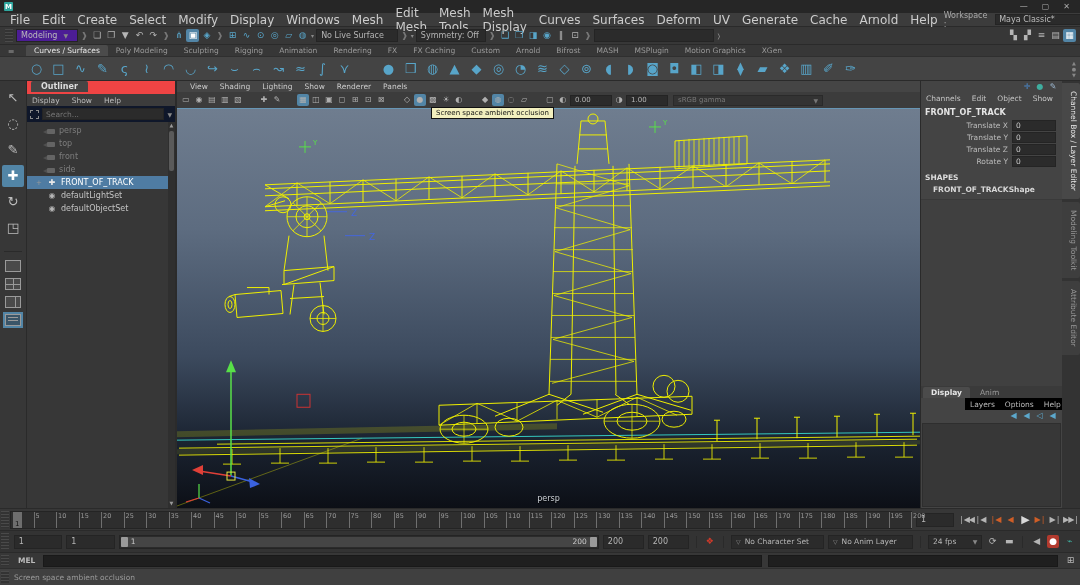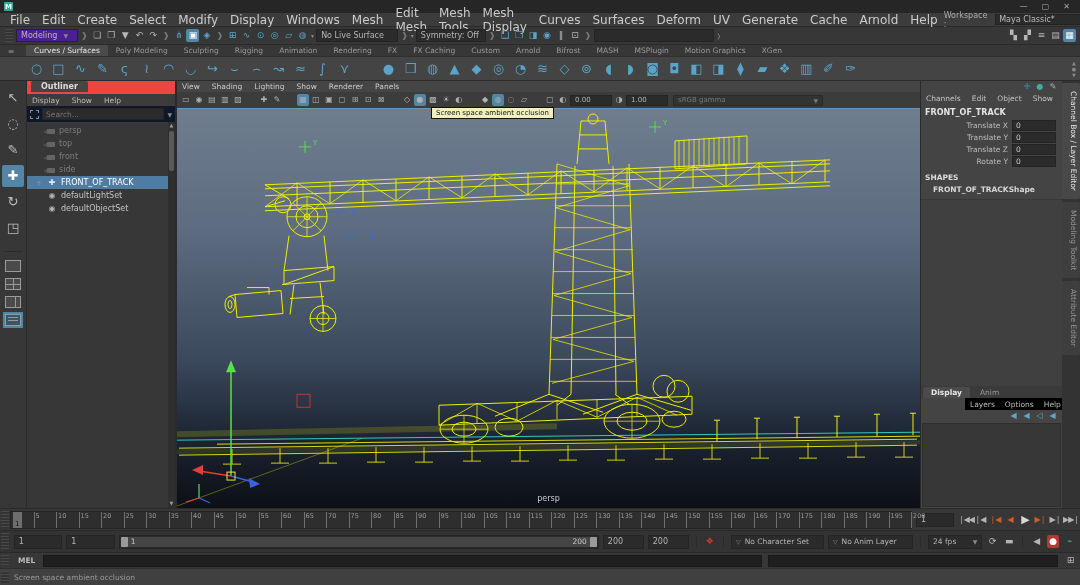--- a/index.html
+++ b/index.html
@@ -89,21 +89,21 @@
     border-right:4px solid #8a8a8a; border-top:2px solid transparent; border-bottom:2px solid transparent; }
   .muted .icon-camera, .muted .icon-camera::before { opacity:.55; }
   .icon-axes { color:#e8e8e8; font-size:8px; line-height:8px; text-align:center; }
   .icon-set { color:#b5b5b5; font-size:8px; line-height:8px; text-align:center; }
   #outliner-scroll { position:absolute; right:0; top:0; bottom:0; width:7px; background:#2f2f2f; display:flex; flex-direction:column; }
   #outliner-scroll .arr { height:8px; text-align:center; font-size:5px; color:#999; }
   #outliner-scroll .thumb { flex:0 0 40px; background:#5a5a5a; margin:1px; border-radius:2px; }
 
   
   #viewport { width:743px; display:flex; flex-direction:column; position:relative; background:#3c3c3c; }
-  #vp-menu { height:11px; display:flex; align-items:center; gap:2px; background:#454545; padding-left:0; }
+  #vp-menu { height:11px; display:flex; align-items:center; gap:2px; background:#454545; padding-left:8px; }
   #vp-menu span { font-size:7.5px; color:#ccc; padding:0 5px; }
   #vp-toolbar { height:16px; display:flex; align-items:center; background:#3c3c3c; padding:0 3px; gap:1px; }
   #vp-toolbar .ic { width:12px; height:12px; line-height:12px; font-size:8px; color:#b0b0b0; }
   #vp-toolbar .fld { height:11px; font-size:7px; width:42px; }
   #vp-toolbar .cs-dd { width:150px; height:11px; background:#333; border:1px solid #2a2a2a; color:#777;
     font-size:7px; display:flex; align-items:center; padding:0 4px; margin-left:4px; }
   #vp-toolbar .cs-dd .caret { margin-left:auto; font-size:6px; }
   #canvas { flex:1; position:relative; border-top:1px solid #6796b5;
     background:linear-gradient(180deg,#6f7d8f 0%,#5d6c80 30%,#3c4a5e 62%,#1c2533 82%,#0c0f16 100%); overflow:hidden; }
   #canvas svg { position:absolute; inset:0; width:100%; height:100%; }

